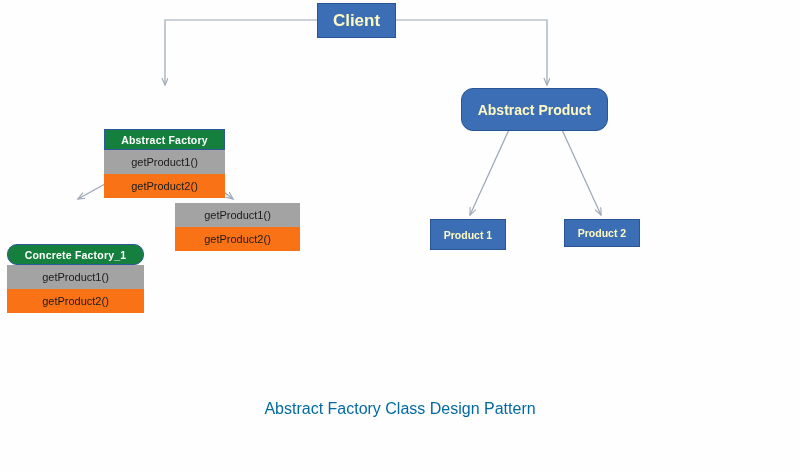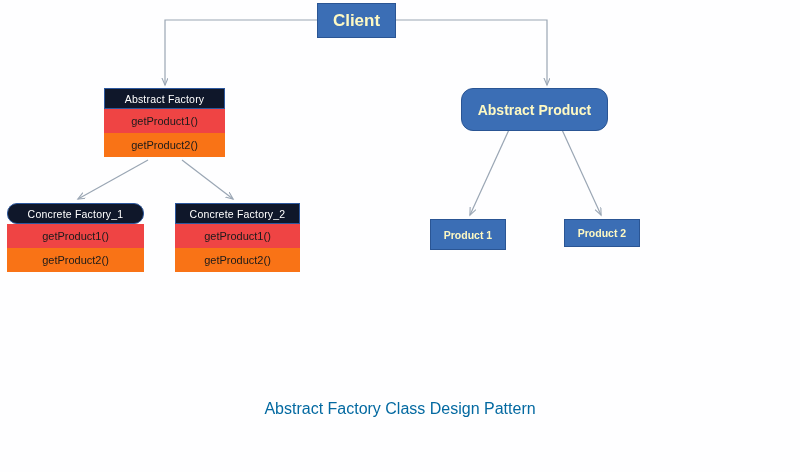--- a/index.html
+++ b/index.html
@@ -24,34 +24,35 @@
   }
 
   
   .node {
     position: absolute;
     box-sizing: border-box;
     z-index: 2;
   }
   .node-header {
     box-sizing: border-box;
-    background: #0f172a;
+    background: #15803d;
     border: 1px solid #2d5party;
     border: 1px solid #2d589e;
     color: #ffffff;
-    font-weight: normal;
+    font-weight: bold;
     display: flex;
     align-items: center;
     justify-content: center;
     letter-spacing: .2px;
     white-space: nowrap;
+    margin-top: 41px;
   }
   .node-row {
     box-sizing: border-box;
-    background: #ef4444;
+    background: #a3a3a3;
     color: #1b1b1b;
     display: flex;
     align-items: center;
     justify-content: center;
     white-space: nowrap;
   }
   .node-row.alt { background: #f97316; }
 
   
   .solid {
@@ -136,21 +137,20 @@
     <div class="node-row alt">getProduct2()</div>
   </div>
 
   <div class="node" id="concrete-factory-1">
     <div class="node-header">Concrete Factory_1</div>
     <div class="node-row">getProduct1()</div>
     <div class="node-row alt">getProduct2()</div>
   </div>
 
   <div class="node" id="concrete-factory-2">
-    <div class="node-header">Concrete Factory_2</div>
     <div class="node-row">getProduct1()</div>
     <div class="node-row alt">getProduct2()</div>
   </div>
 
   <div class="solid" id="abstract-product">Abstract Product</div>
 
   <div class="solid" id="product-1">Product 1</div>
 
   <div class="solid" id="product-2">Product 2</div>
 

